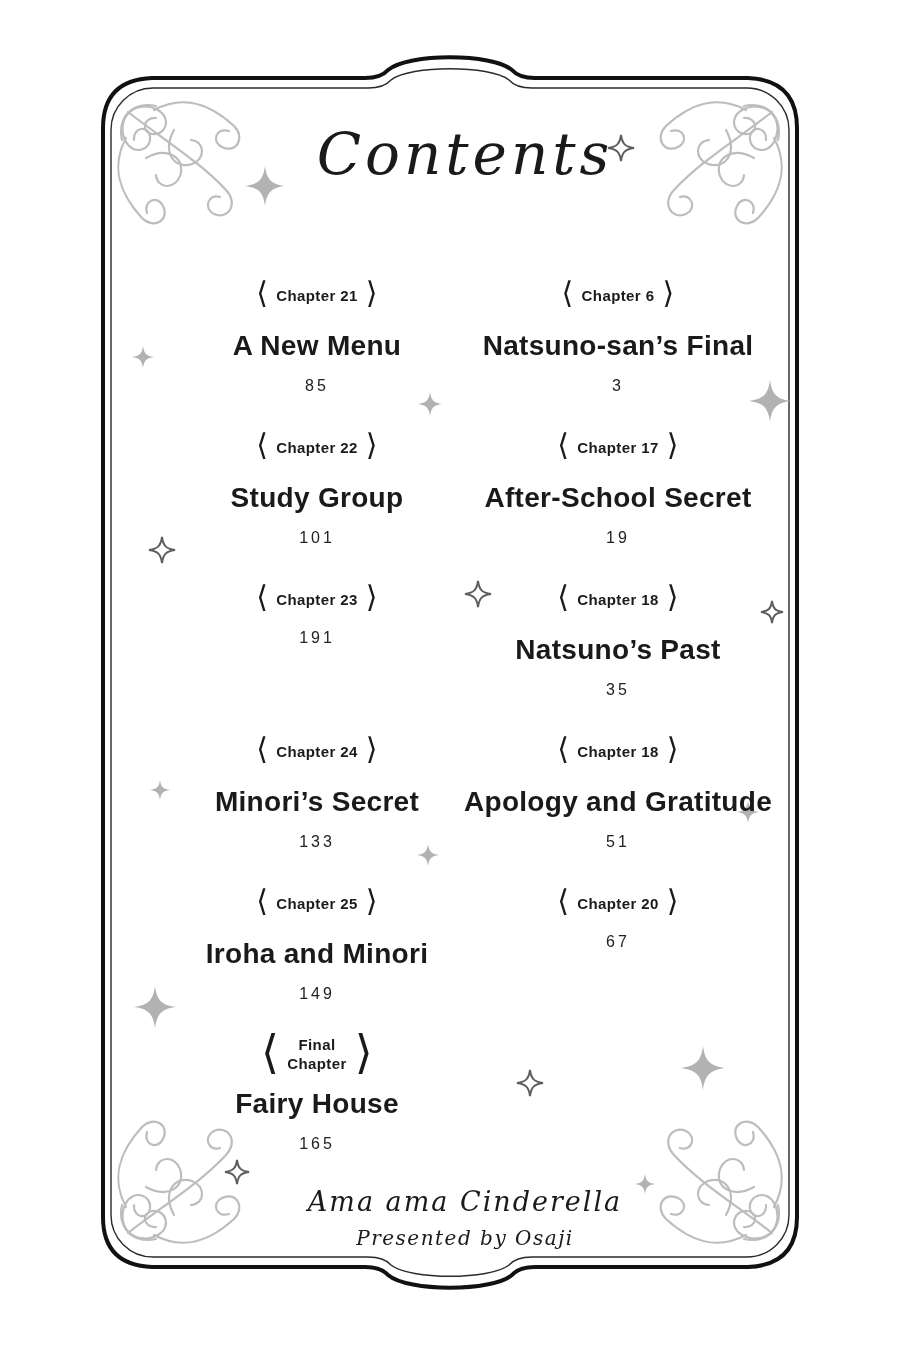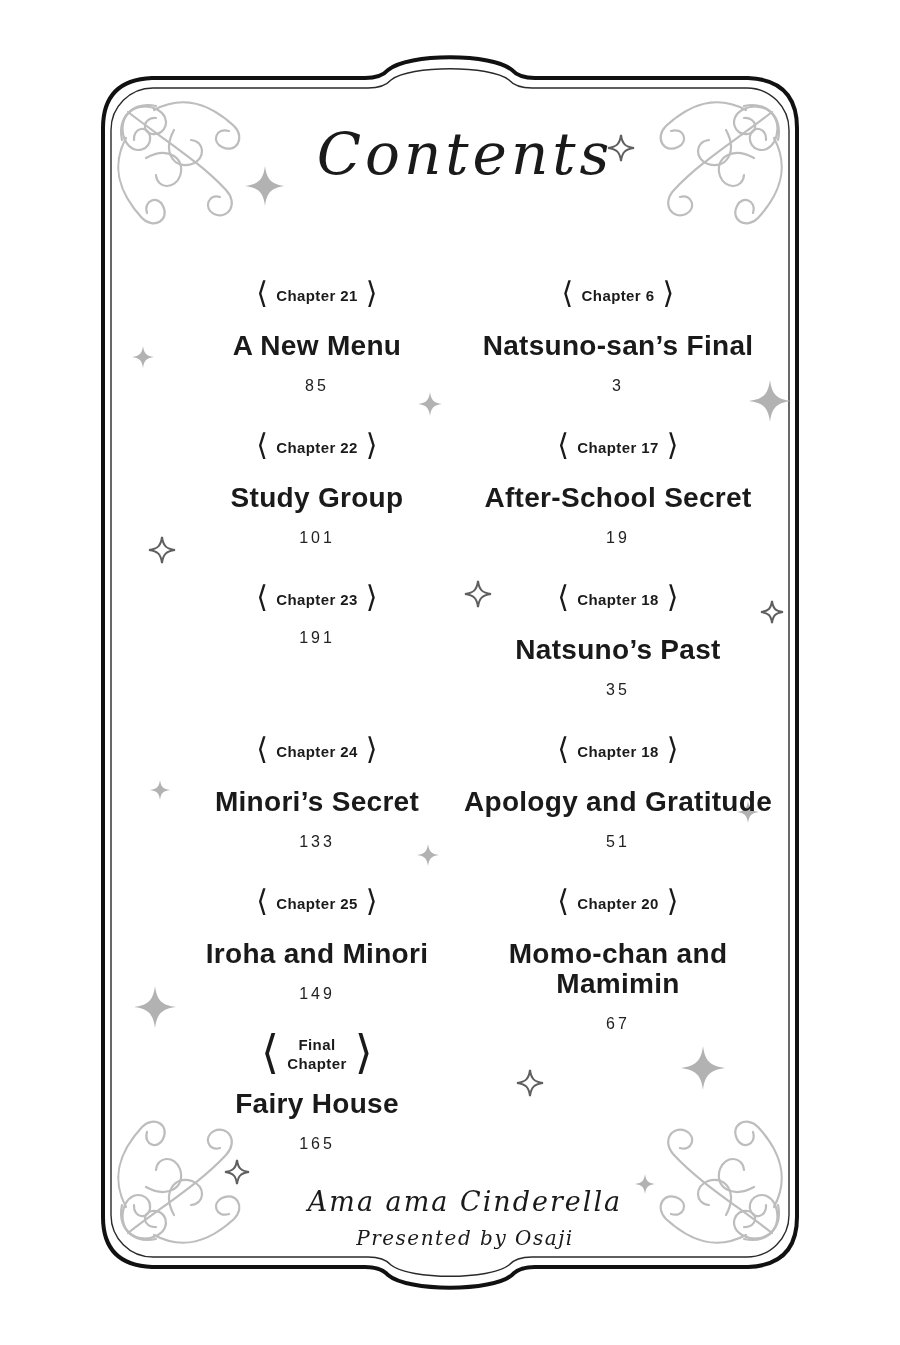--- a/index.html
+++ b/index.html
@@ -224,19 +224,18 @@
     <div class="chapter-title">Apology and Gratitude</div>
     <div class="chapter-page">51</div>
   </div>
 
   <div class="entry">
     <div class="chapter-label">
       <span class="bracket">⟨</span>
       <span class="label-text">Chapter 20</span>
       <span class="bracket">⟩</span>
     </div>
-    <div class="chapter-title">Momo-chan and Mamimin</div>
     <div class="chapter-page">67</div>
   </div>
 </div>
 
 <div class="series-title">Ama ama Cinderella</div>
 <div class="credit">Presented by Osaji</div>
 
 </body></html>

